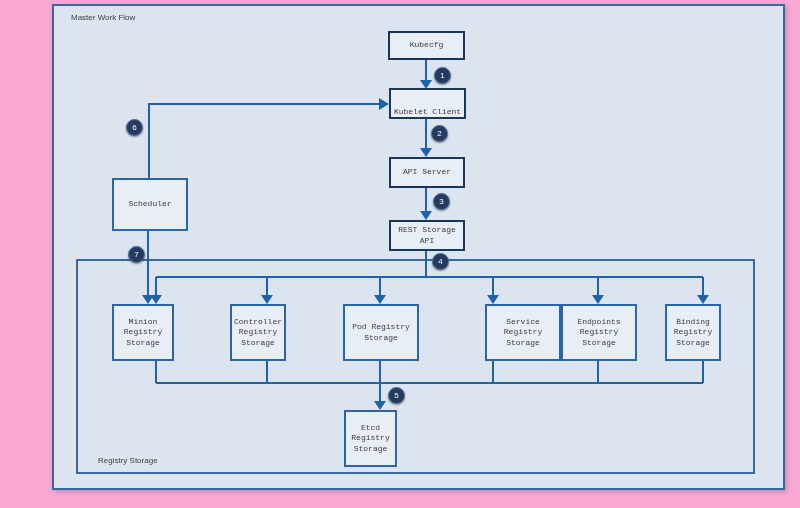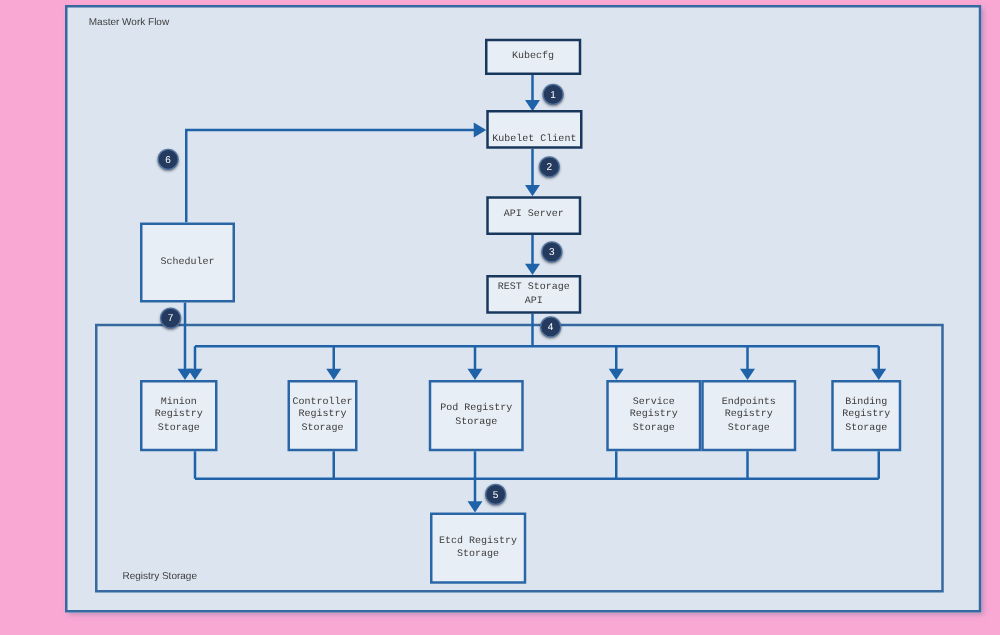--- a/index.html
+++ b/index.html
@@ -108,21 +108,21 @@
 
   <div class="node primary" style="left:389px; top:157px; width:76px; height:31px;">
     <span>API Server</span>
   </div>
 
   <div class="node primary" style="left:389px; top:220px; width:76px; height:31px;">
     <span>REST Storage</span>
     <span>API</span>
   </div>
 
-  <div class="node" style="left:112px; top:178px; width:76px; height:64px;">
+  <div class="node" style="left:112px; top:178px; width:76px; height:53px;">
     <span>Scheduler</span>
   </div>
 
   <div class="node" style="left:112px; top:304px; width:62px; height:57px;">
     <span>Minion Registry</span>
     <span>Storage</span>
   </div>
 
   <div class="node" style="left:230px; top:304px; width:56px; height:57px;">
     <span>Controller</span>
@@ -142,21 +142,21 @@
   <div class="node" style="left:561px; top:304px; width:76px; height:57px;">
     <span>Endpoints</span>
     <span>Registry Storage</span>
   </div>
 
   <div class="node" style="left:665px; top:304px; width:56px; height:57px;">
     <span>Binding</span>
     <span>Registry Storage</span>
   </div>
 
-  <div class="node" style="left:344px; top:410px; width:77px; height:57px;">
+  <div class="node" style="left:344px; top:410px; width:53px; height:57px;">
     <span>Etcd Registry</span>
     <span>Storage</span>
   </div>
 
   <div class="badge" style="left:434px; top:67px;">1</div>
   <div class="badge" style="left:431px; top:125px;">2</div>
   <div class="badge" style="left:433px; top:193px;">3</div>
   <div class="badge" style="left:432px; top:253px;">4</div>
   <div class="badge" style="left:388px; top:387px;">5</div>
   <div class="badge" style="left:126px; top:119px;">6</div>

